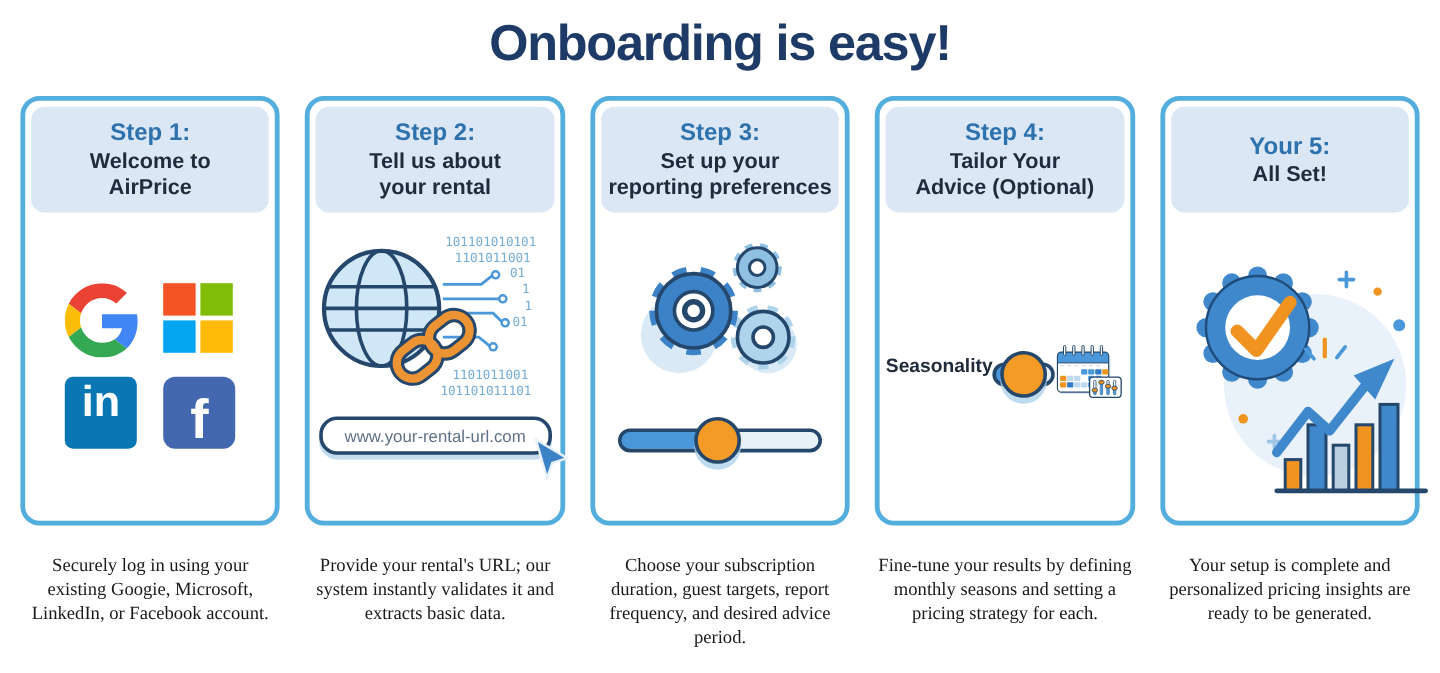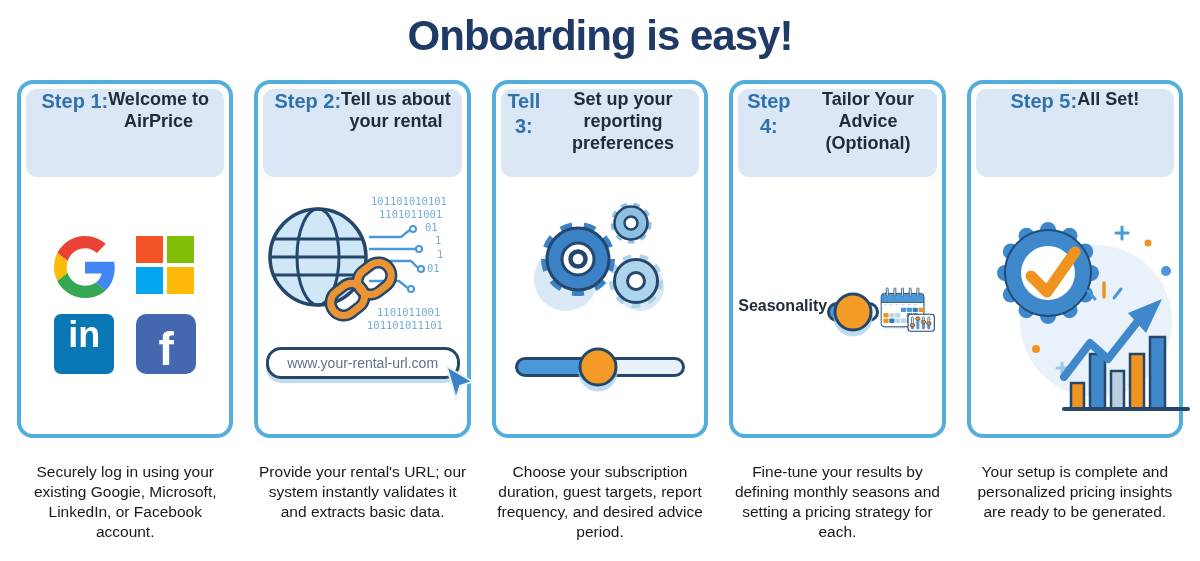--- a/index.html
+++ b/index.html
@@ -15,28 +15,28 @@
     margin:12px 0 0 0;letter-spacing:-1px;line-height:1.15;
   }
   .cards{display:flex;gap:21px;padding:0 17px;margin-top:20px;}
   .col{flex:1;min-width:0;}
   .card{
     height:358px;border:4px solid var(--card_border);border-radius:16px;
     background:#fff;padding:5px;box-sizing:border-box;
   }
   .card-header{
     background:var(--header_bg);border-radius:11px;height:88px;
-    display:flex;flex-direction:row;justify-content:center;text-align:center;
+    display:flex;flex-direction:column;justify-content:center;text-align:center;
   }
   .step-label{color:var(--step_blue);font-size:20px;font-weight:bold;line-height:1.25;}
   .step-title{color:var(--heading_dark);font-size:18px;font-weight:bold;white-space:pre-line;line-height:1.22;}
   .icon-area{position:relative;height:248px;margin-top:4px;}
   .caption{
     text-align:center;font-size:15.5px;color:var(--caption_text);
-    margin:24px auto 0 auto;width:216px;line-height:1.28;
+    margin:24px auto 0 auto;width:216px;line-height:1.28;font-family:Liberation Serif, serif;
   }
   
   .login-grid{display:grid;grid-template-columns:auto auto;gap:16px 20px;justify-content:center;align-content:center;height:100%;}
   .ms-logo{width:58px;height:58px;display:grid;grid-template-columns:1fr 1fr;grid-template-rows:1fr 1fr;gap:4px;}
   .ms-logo span{display:block;}
   .ms-r{background:#f35325;} .ms-g{background:#81bc06;} .ms-b{background:#05a6f0;} .ms-y{background:#ffba08;}
   .li-logo{width:60px;height:60px;background:#0a77b5;border-radius:7px;color:#fff;font-weight:bold;font-size:36px;display:flex;align-items:flex-start;justify-content:center;}
   .fb-logo{width:60px;height:60px;background:#4468b0;border-radius:10px;color:#fff;font-weight:bold;font-size:46px;display:flex;align-items:flex-end;justify-content:center;line-height:1;padding-bottom:2px;box-sizing:border-box;}
   
   .ia2{display:flex;flex-direction:column;align-items:center;padding-top:8px;box-sizing:border-box;}
@@ -159,21 +159,21 @@
             </svg>
           </div>
         </div>
       </div>
       <p class="caption">Provide your rental's URL; our system instantly validates it and extracts basic data.</p>
     </div>
 
     <div class="col">
       <div class="card">
         <div class="card-header">
-          <div class="step-label">Tell 3:</div>
+          <div class="step-label">Step 3:</div>
           <div class="step-title">Set up your
 reporting preferences</div>
         </div>
         <div class="icon-area ia3">
           <svg width="200" height="146" viewBox="0 0 200 146">
             <circle cx="66" cy="92" r="32" fill="#d9eaf6"></circle>
             <circle cx="140" cy="100" r="24" fill="#d9eaf6"></circle>
 
             <g>
               <circle cx="131" cy="36" r="16" fill="none" stroke="#8fc0e2" stroke-width="9" stroke-dasharray="5.5 5.5"></circle>
@@ -285,21 +285,21 @@
             </g>
           </svg>
         </div>
       </div>
       <p class="caption">Fine-tune your results by defining monthly seasons and setting a pricing strategy for each.</p>
     </div>
 
     <div class="col">
       <div class="card">
         <div class="card-header">
-          <div class="step-label">Step 5:</div>
+          <div class="step-label">Your 5:</div>
           <div class="step-title">All Set!</div>
         </div>
         <div class="icon-area ia5">
           <svg width="217" height="248" viewBox="0 0 217 248">
             <circle cx="120" cy="140" r="76" fill="#e9f2fa"></circle>
 
             <g>
               <g fill="#3f88cb">
                 <circle cx="115" cy="92" r="8"></circle>
                   <circle cx="109.2" cy="113.5" r="8"></circle>

